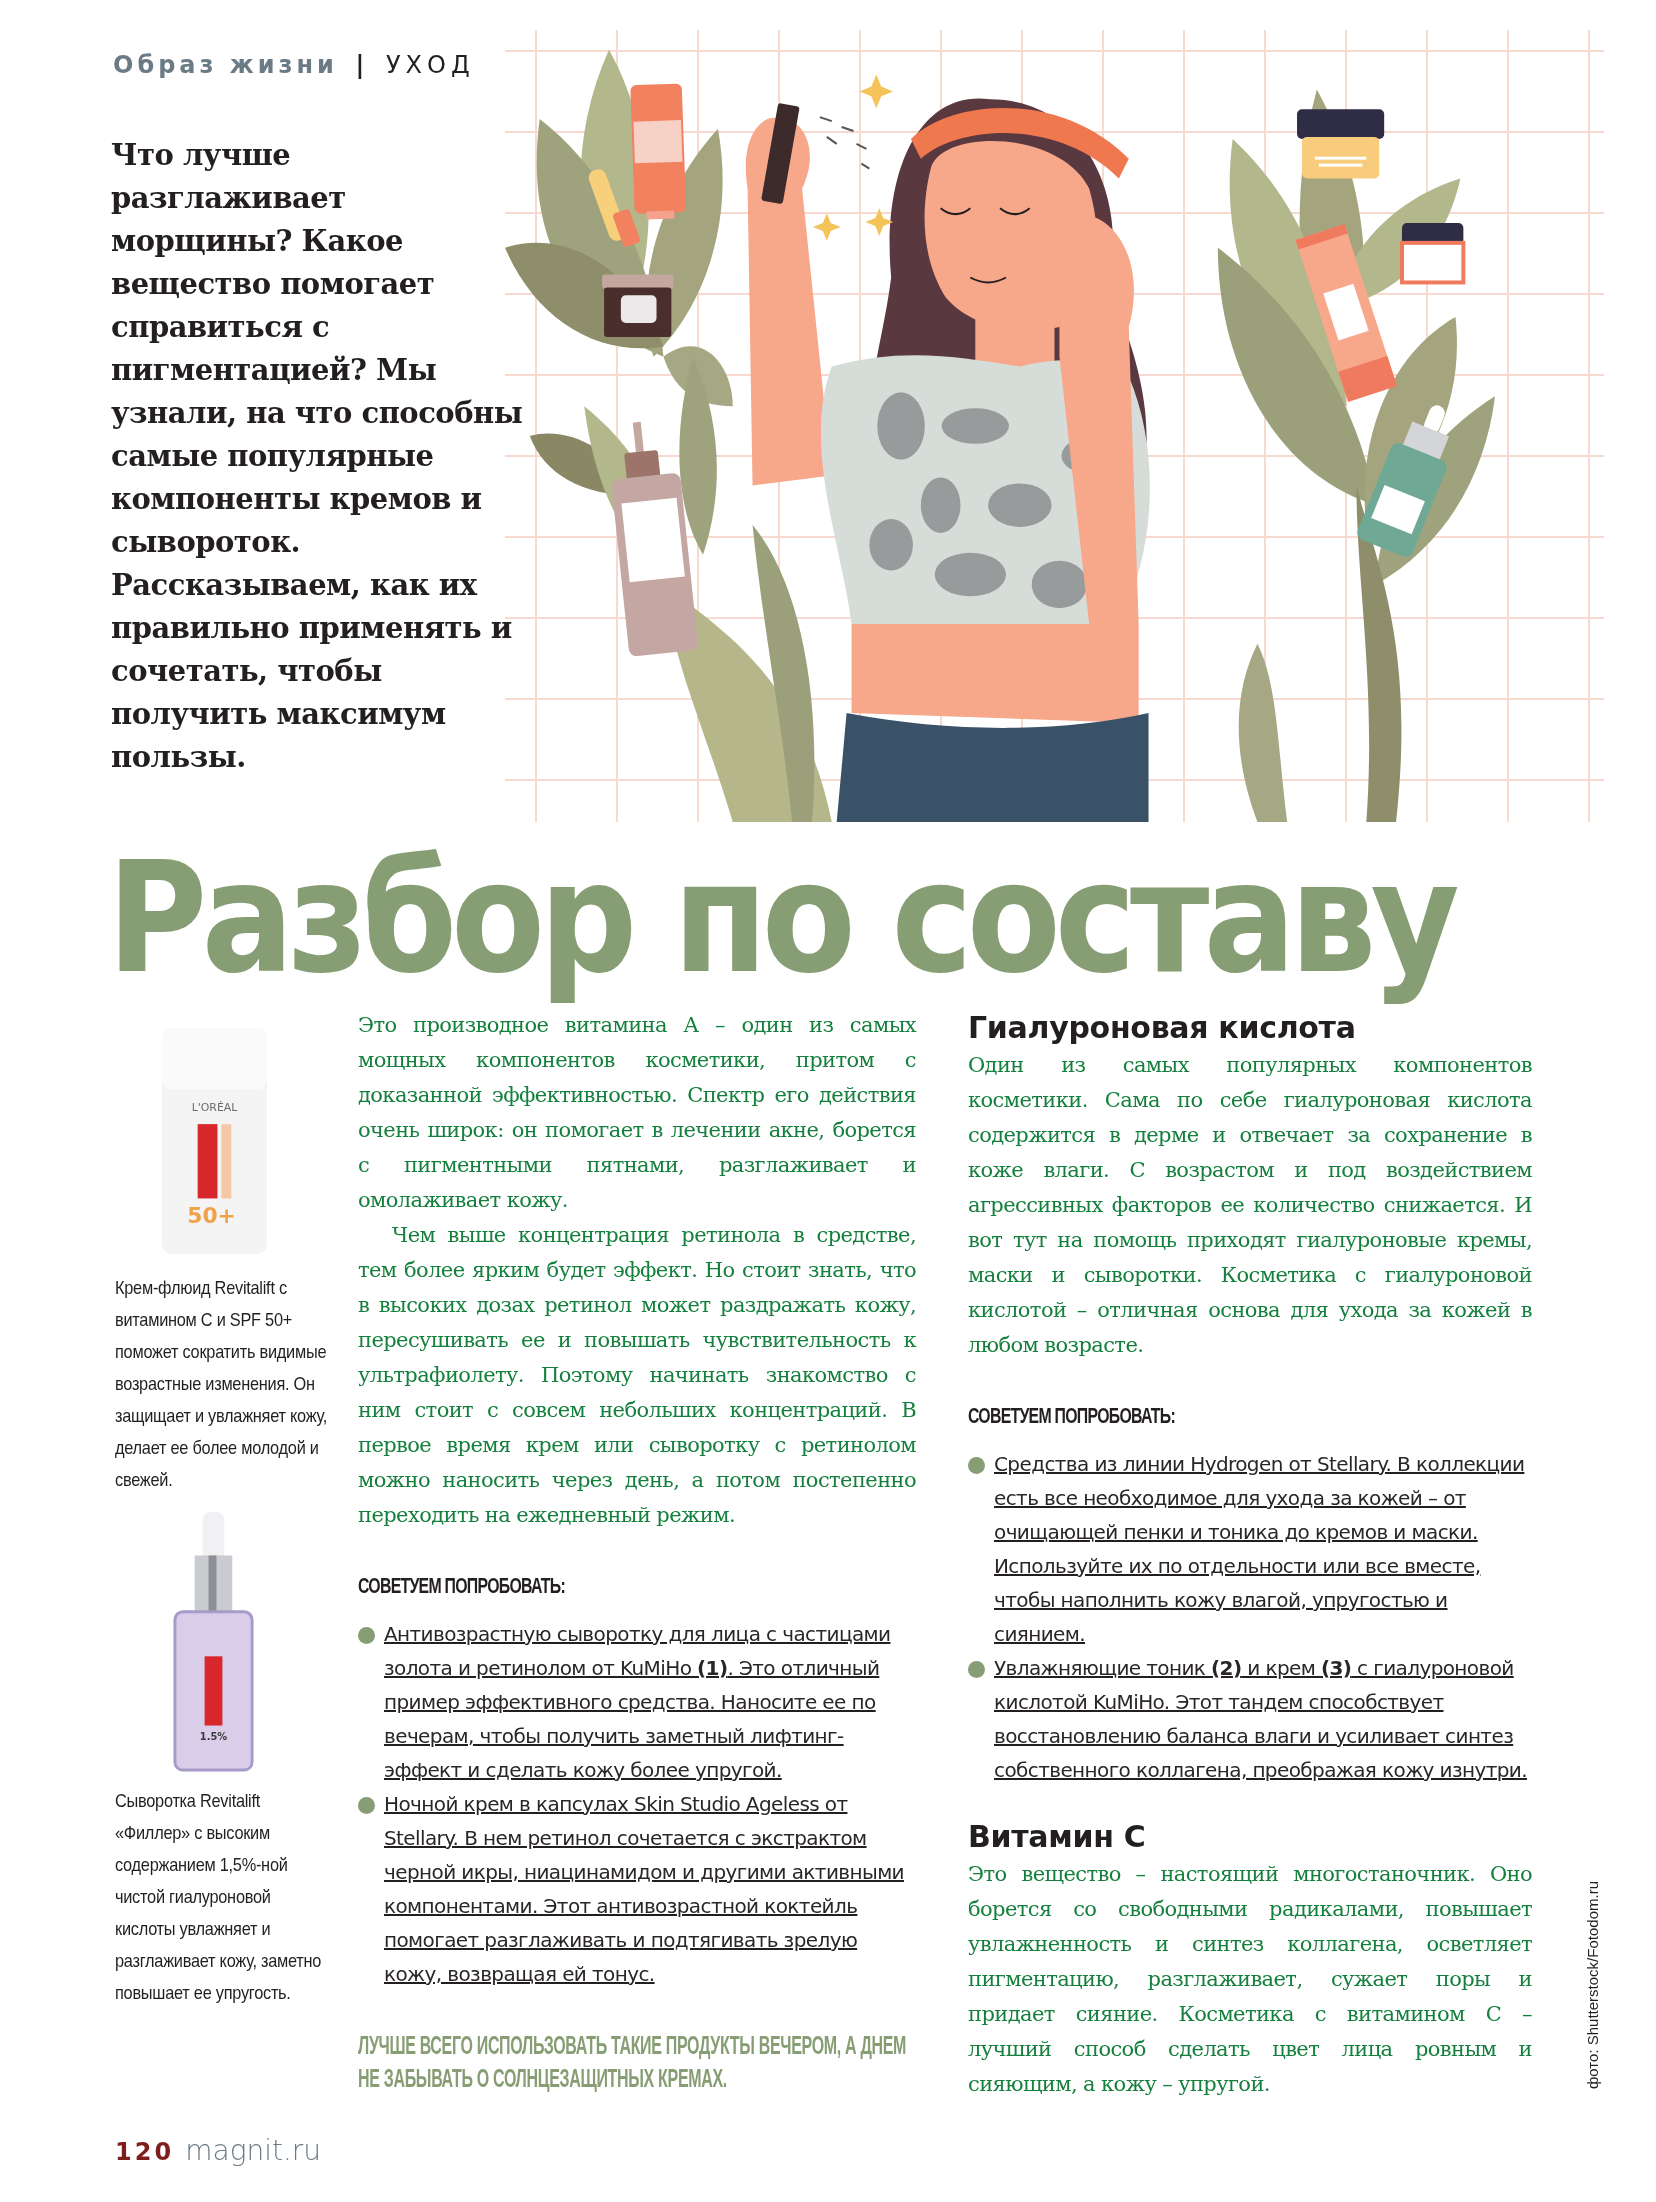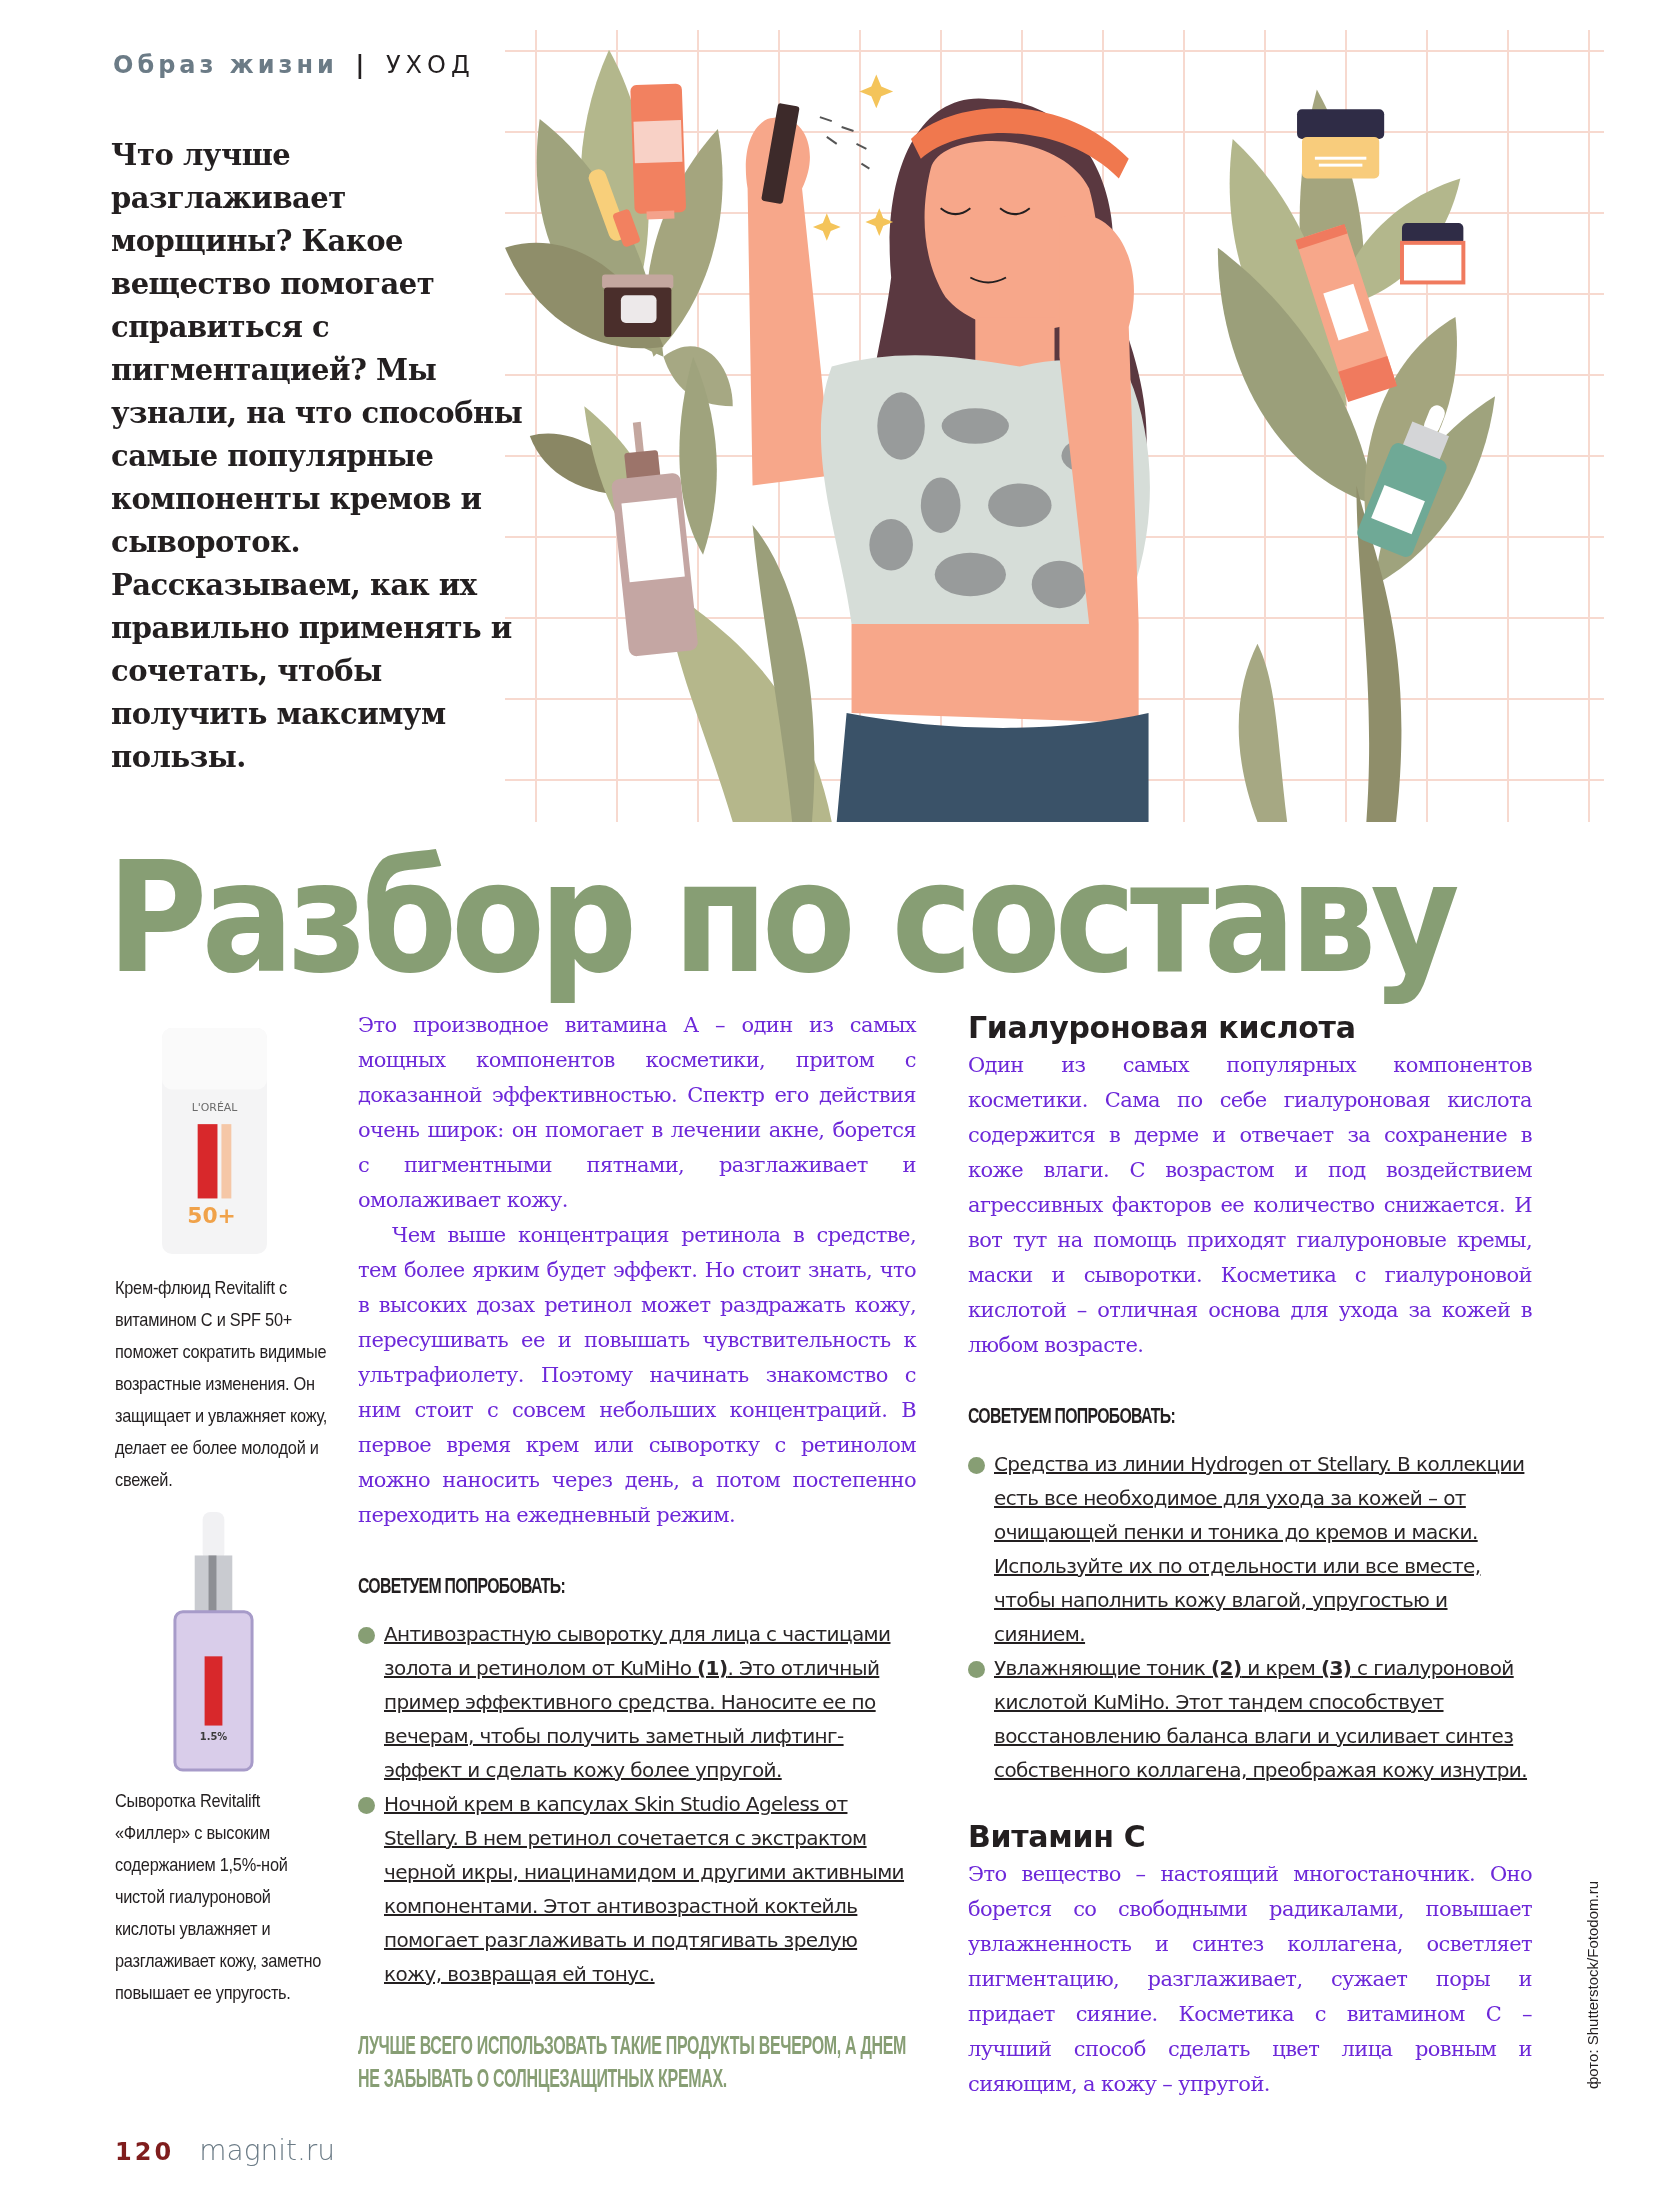--- a/index.html
+++ b/index.html
@@ -24,32 +24,32 @@
   .title { position: absolute; left: 107px; top: 830px; font-family: "DejaVu Sans", sans-serif; font-weight: bold; font-size: 137px; letter-spacing: -6px; color: #879e74; line-height: 158px; transform: scaleY(1.12); transform-origin: top left; }
 
   .sidebar { position: absolute; left: 115px; top: 1020px; width: 213px; }
   .product-img { position: relative; margin: 0 auto; text-align: center; }
   .caption { font-family: "Liberation Sans", sans-serif; font-size: 19px; line-height: 32px; color: #231f20; transform: scaleX(0.86); transform-origin: left; width: 248px; letter-spacing: -0.3px; }
 
   .col { position: absolute; top: 1008px; width: 564px; }
   .col.c1 { left: 358px; width: 558px; }
   .col.c2 { left: 968px; width: 564px; }
   h2 { font-family: "DejaVu Sans", sans-serif; font-weight: bold; font-size: 30px; line-height: 40px; color: #231f20; letter-spacing: -0.3px; }
-  .body { font-family: "DejaVu Serif", serif; font-size: 21px; line-height: 35px; color: #6d28d9; letter-spacing: -0.6px; text-align: justify; }
+  .body { font-family: "DejaVu Serif", serif; font-size: 21px; line-height: 35px; color: #15803d; letter-spacing: -0.6px; text-align: justify; }
   .body.indent { text-indent: 34px; }
   .advice-h { font-family: "Liberation Sans", sans-serif; font-weight: bold; font-size: 22px; line-height: 30px; color: #231f20; margin-top: 38px; transform: scaleX(0.72); transform-origin: left; letter-spacing: -1px; white-space: nowrap; }
   .bullets { list-style: none; margin-top: 16px; text-decoration: underline; }
   .bullets li { position: relative; padding-left: 26px; font-family: "DejaVu Sans", sans-serif; font-size: 20px; line-height: 34px; color: #2a2627; letter-spacing: -0.6px; }
   .bullets li .dot { position: absolute; left: 0; top: 10px; width: 17px; height: 17px; border-radius: 50%; background: #879e74; }
   .bullets li b { font-weight: bold; }
   .tip { margin-top: 38px; font-family: "Liberation Sans", sans-serif; font-weight: bold; font-size: 25px; line-height: 33px; color: #879e74; transform: scaleX(0.64); transform-origin: left; width: 891px; letter-spacing: -0.5px; }
 
   .footer { position: absolute; left: 115px; top: 2134px; font-family: "DejaVu Sans", sans-serif; }
   .page-num { font-weight: bold; font-size: 24px; letter-spacing: 3px; color: #7f1d1d; }
-  .site { font-size: 28px; color: #6b7b86; margin-left: 20px; font-weight: 300; }
+  .site { font-size: 28px; color: #6b7b86; margin-left: 6px; font-weight: 300; }
 
   .credit { position: absolute; left: 1584px; top: 2089px; transform: rotate(-90deg); transform-origin: left top; font-family: "Liberation Sans", sans-serif; font-size: 15px; color: #231f20; white-space: nowrap; }
 </style>
 </head>
 <body>
 
 <div class="rubric">
   <span class="light">Образ жизни</span>
   <span class="sep">|</span>
   <span class="bold">УХОД</span>

